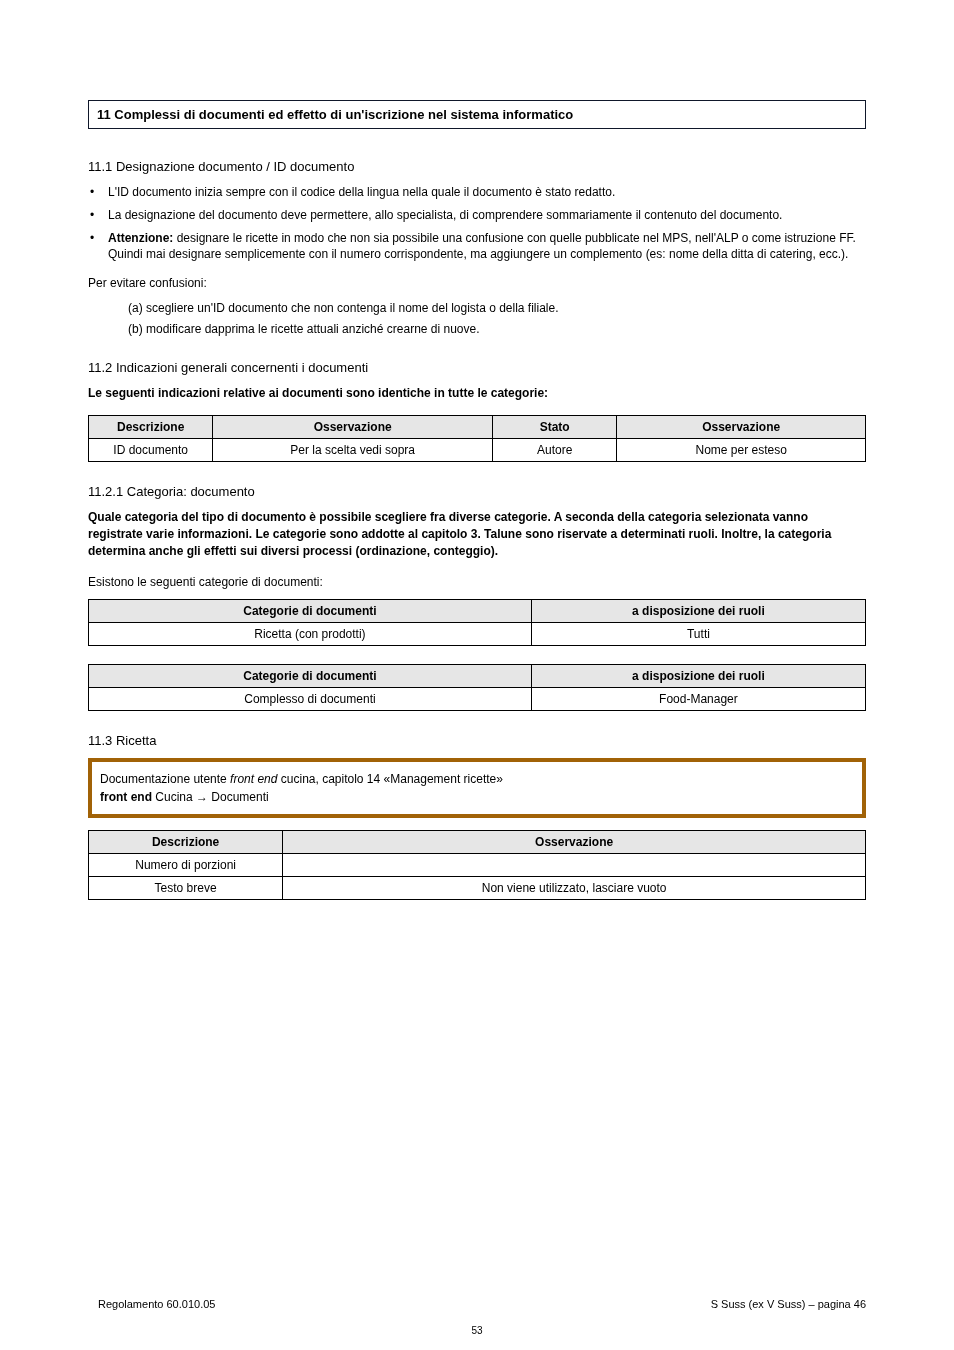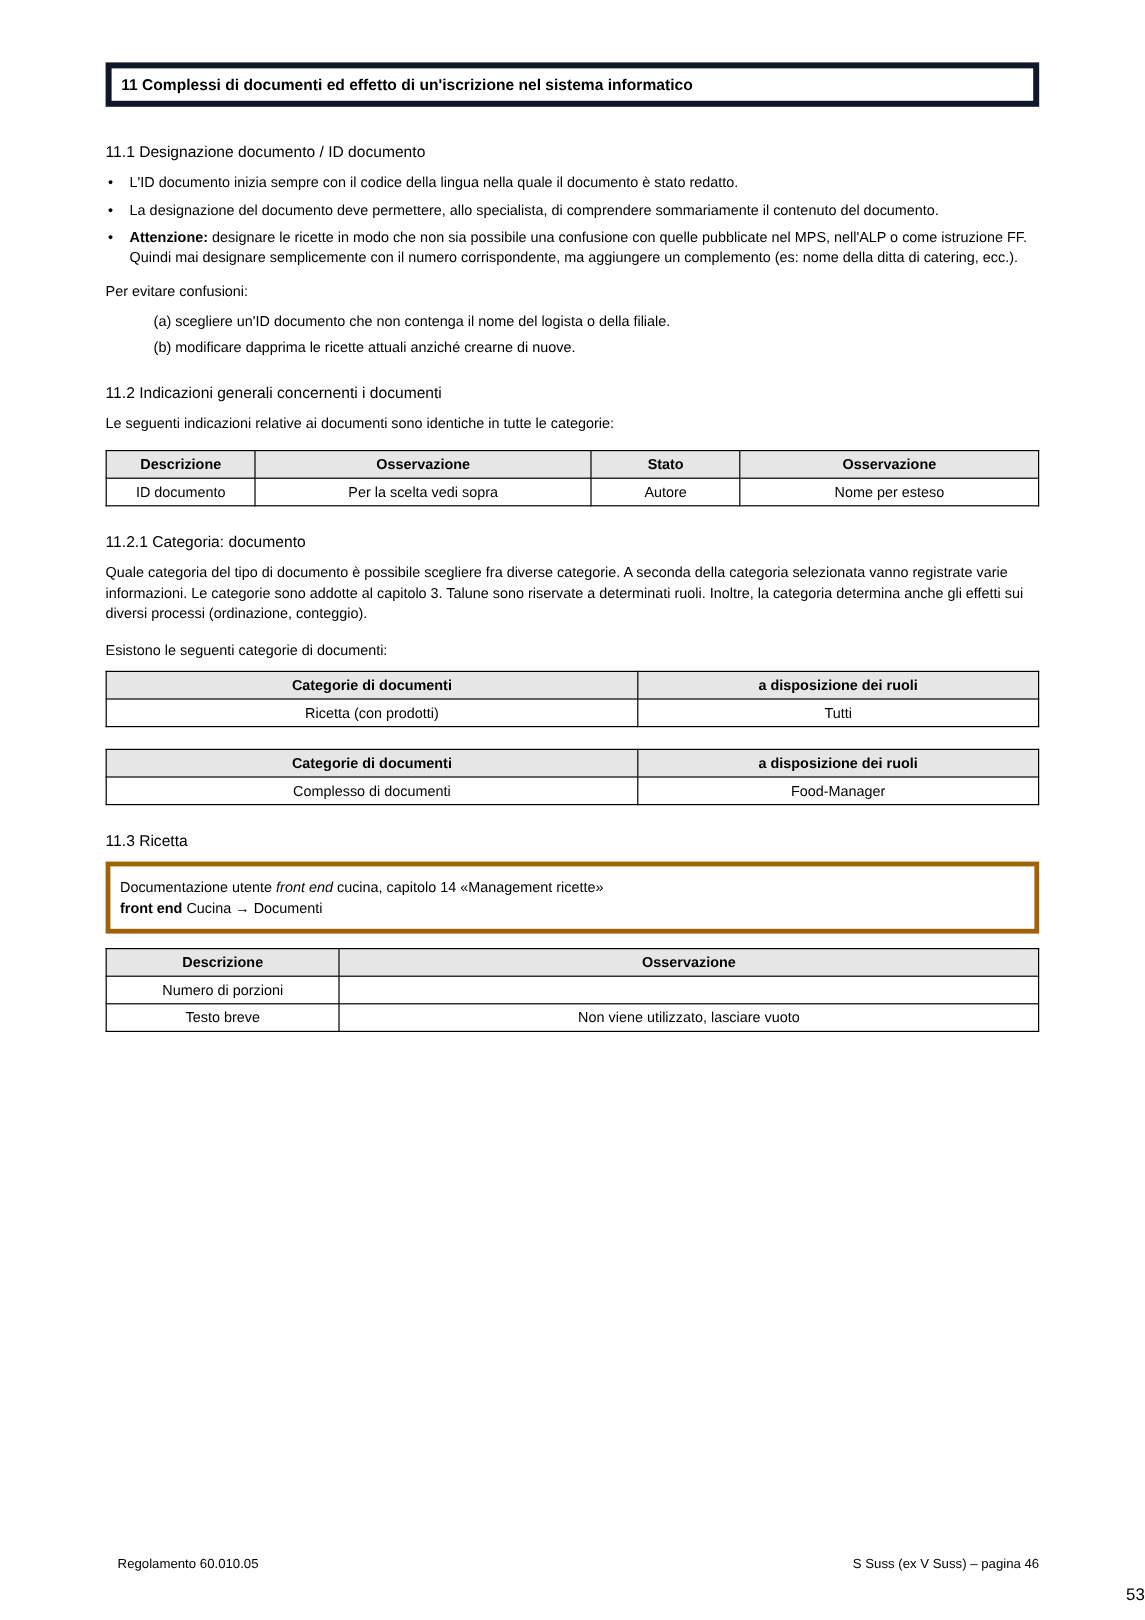--- a/index.html
+++ b/index.html
@@ -11,25 +11,26 @@
     background: #fff;
     font-family: Arial, Helvetica, sans-serif;
     font-size: 12px;
     color: #000;
     position: relative;
   }
   .page {
     padding: 52px 88px 60px 88px;
   }
   .titlebox {
-    border: 5px solid #0f172a;
+    border: 1px solid #0f172a;
     padding: 6px 8px;
     font-weight: bold;
     font-size: 13px;
     margin-bottom: 30px;
+    margin-top: 48px;
   }
   .section-heading {
     font-weight: normal;
     font-size: 13px;
     margin: 22px 0 10px 0;
   }
   .list {
     margin: 0 0 12px 0;
     padding: 0;
   }
@@ -48,20 +49,21 @@
   .inline-bold { font-weight: bold; }
   .sublist {
     display: flex;
     align-items: center;
     margin: 4px 0 4px 40px;
     line-height: 1.4;
   }
   .para {
     margin: 10px 0 14px 0;
     line-height: 1.4;
+    font-weight: bold;
   }
   table {
     border-collapse: collapse;
     width: 100%;
     margin: 6px 0 18px 0;
   }
   th, td {
     border: 1px solid #000;
     padding: 4px 6px;
     font-size: 12px;
@@ -99,22 +101,22 @@
     right: 88px;
     font-size: 11px;
     padding-left: 10px;
   }
   .footer-left { float: left; }
   .footer-right { float: right; }
   .pagenum {
     position: absolute;
     bottom: 14px;
     width: 100%;
-    text-align: right;
-    font-size: 14px;
+    text-align: center;
+    font-size: 10px;
   }
   .subpara { margin: 6px 0 8px 0; line-height: 1.4; }
 </style>
 </head>
 <body>
 
 <div class="page">
 
   <div class="titlebox">
     <span>11   Complessi di documenti ed effetto di un'iscrizione nel sistema informatico</span>

